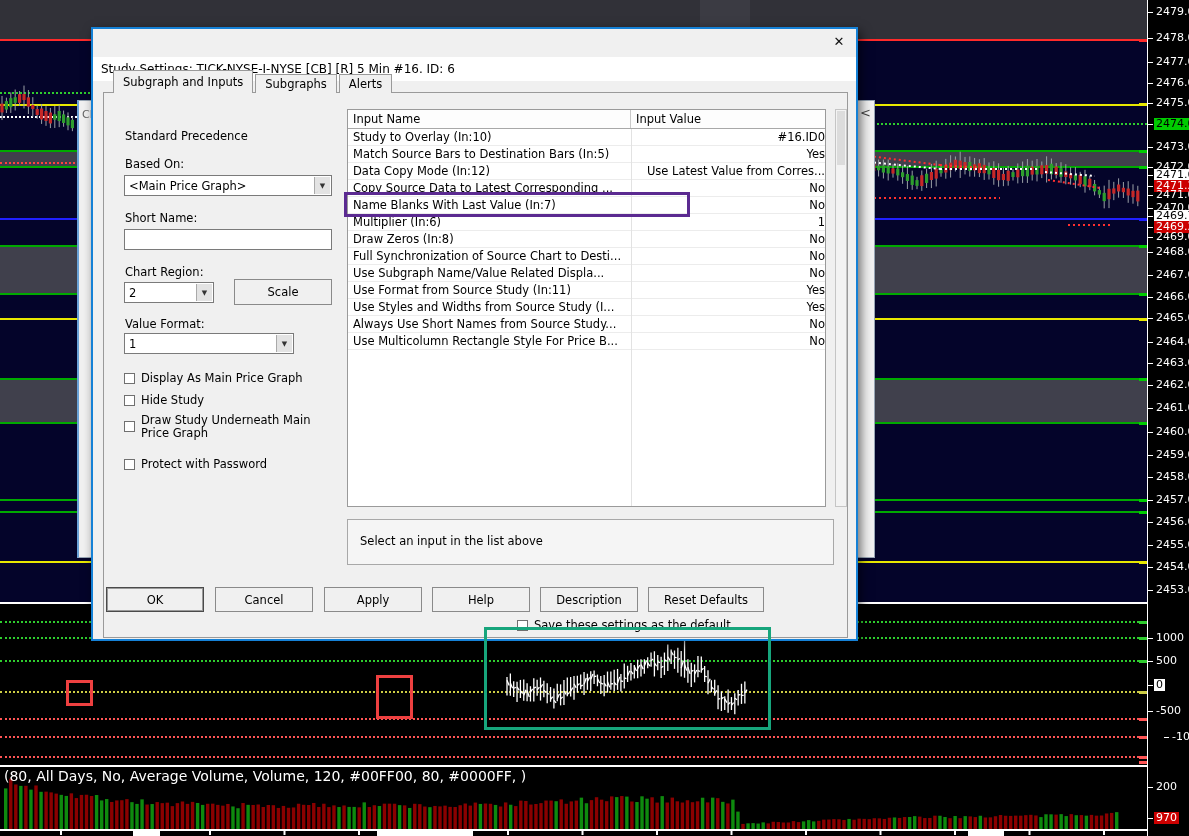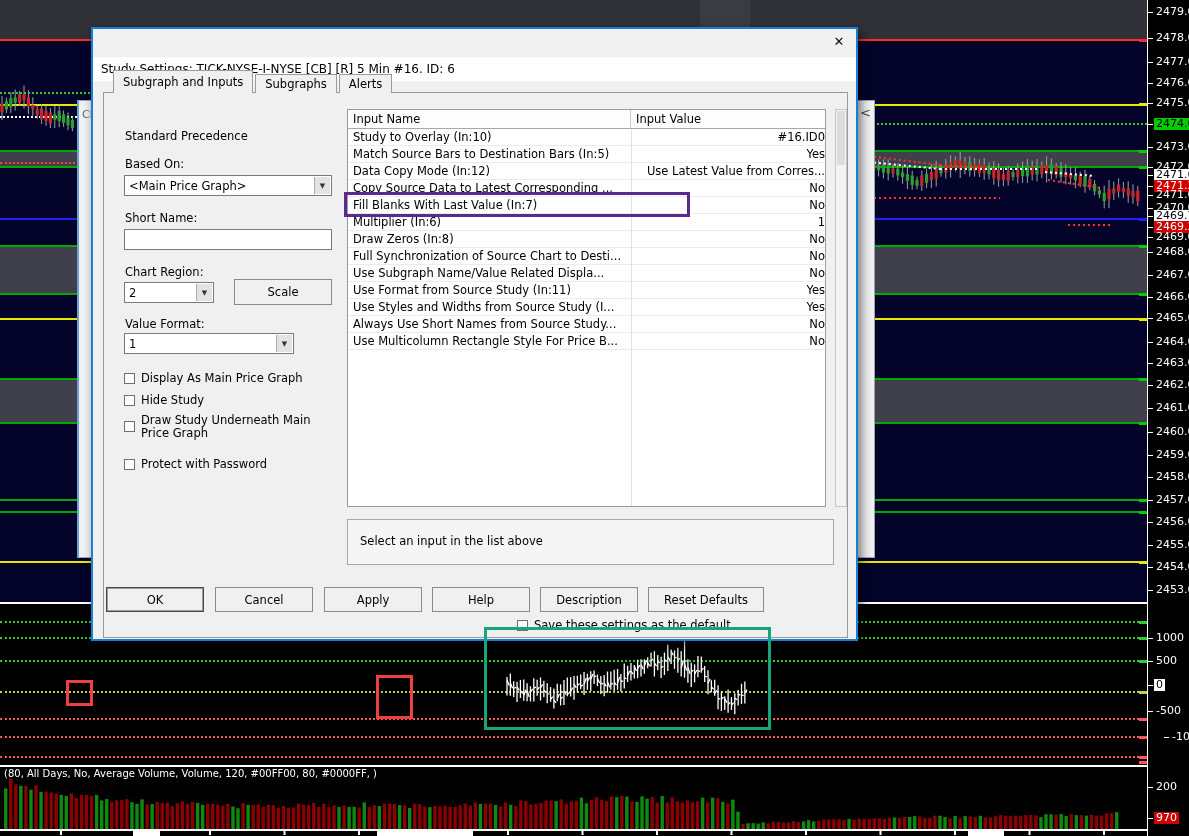--- a/index.html
+++ b/index.html
@@ -6,21 +6,21 @@
   *{box-sizing:border-box;}
   .screen{position:relative;width:1189px;height:836px;background:#000;overflow:hidden;
           font-family:"DejaVu Sans",sans-serif;-webkit-font-smoothing:antialiased;}
   .topbar{position:absolute;left:0;top:0;width:1147px;height:39px;background:#313138;z-index:1;}
   .topbar-block{position:absolute;left:700px;top:0;width:50px;height:39px;background:#3b3b43;}
   .region1{position:absolute;left:0;top:41px;width:1147px;height:562px;background:#04042a;z-index:1;}
   #lines-layer{position:absolute;left:0;top:0;width:1189px;height:836px;z-index:2;pointer-events:none;}
   .band{position:absolute;left:0;width:1147px;background:#40404c;}
   .hline{position:absolute;height:0;}
   #decor-svg{position:absolute;left:0;top:0;z-index:3;pointer-events:none;}
-  .status{position:absolute;left:4px;top:768px;color:#fff;font-size:10px;z-index:4;white-space:pre;}
+  .status{position:absolute;left:4px;top:768px;color:#fff;font-size:14px;z-index:4;white-space:pre;}
 
   
   .pricescale{position:absolute;left:1147px;top:0;width:42px;height:836px;background:#000;
               border-left:1px solid #fff;z-index:10;}
   .scale-label{position:absolute;left:0;display:flex;align-items:center;transform:translateY(-50%);
                color:#fff;font-size:11px;line-height:12px;}
   .scale-label .tickmark{width:5px;height:1px;background:#fff;margin-right:1px;flex:none;}
   .scale-label .txt{padding:0 2px;white-space:nowrap;}
   .scale-label.hl-green .txt{background:#00cc00;color:#000;}
   .scale-label.hl-white .txt{background:#ffffff;color:#000;}
@@ -969,21 +969,21 @@
             <span class="val">Use Latest Value from Corres...</span>
           </div>
 
 
           <div class="irow">
             <span class="name">Copy Source Data to Latest Corresponding ...</span>
             <span class="val">No</span>
           </div>
 
           <div class="irow">
-            <span class="name">Fill Blanks With Last Value   (In:7)</span>
+            <span class="name">Name Blanks With Last Value   (In:7)</span>
             <span class="val">No</span>
           </div>
 
           <div class="irow">
             <span class="name">Multiplier   (In:6)</span>
             <span class="val">1</span>
           </div>
 
           <div class="irow">
             <span class="name">Draw Zeros   (In:8)</span>

